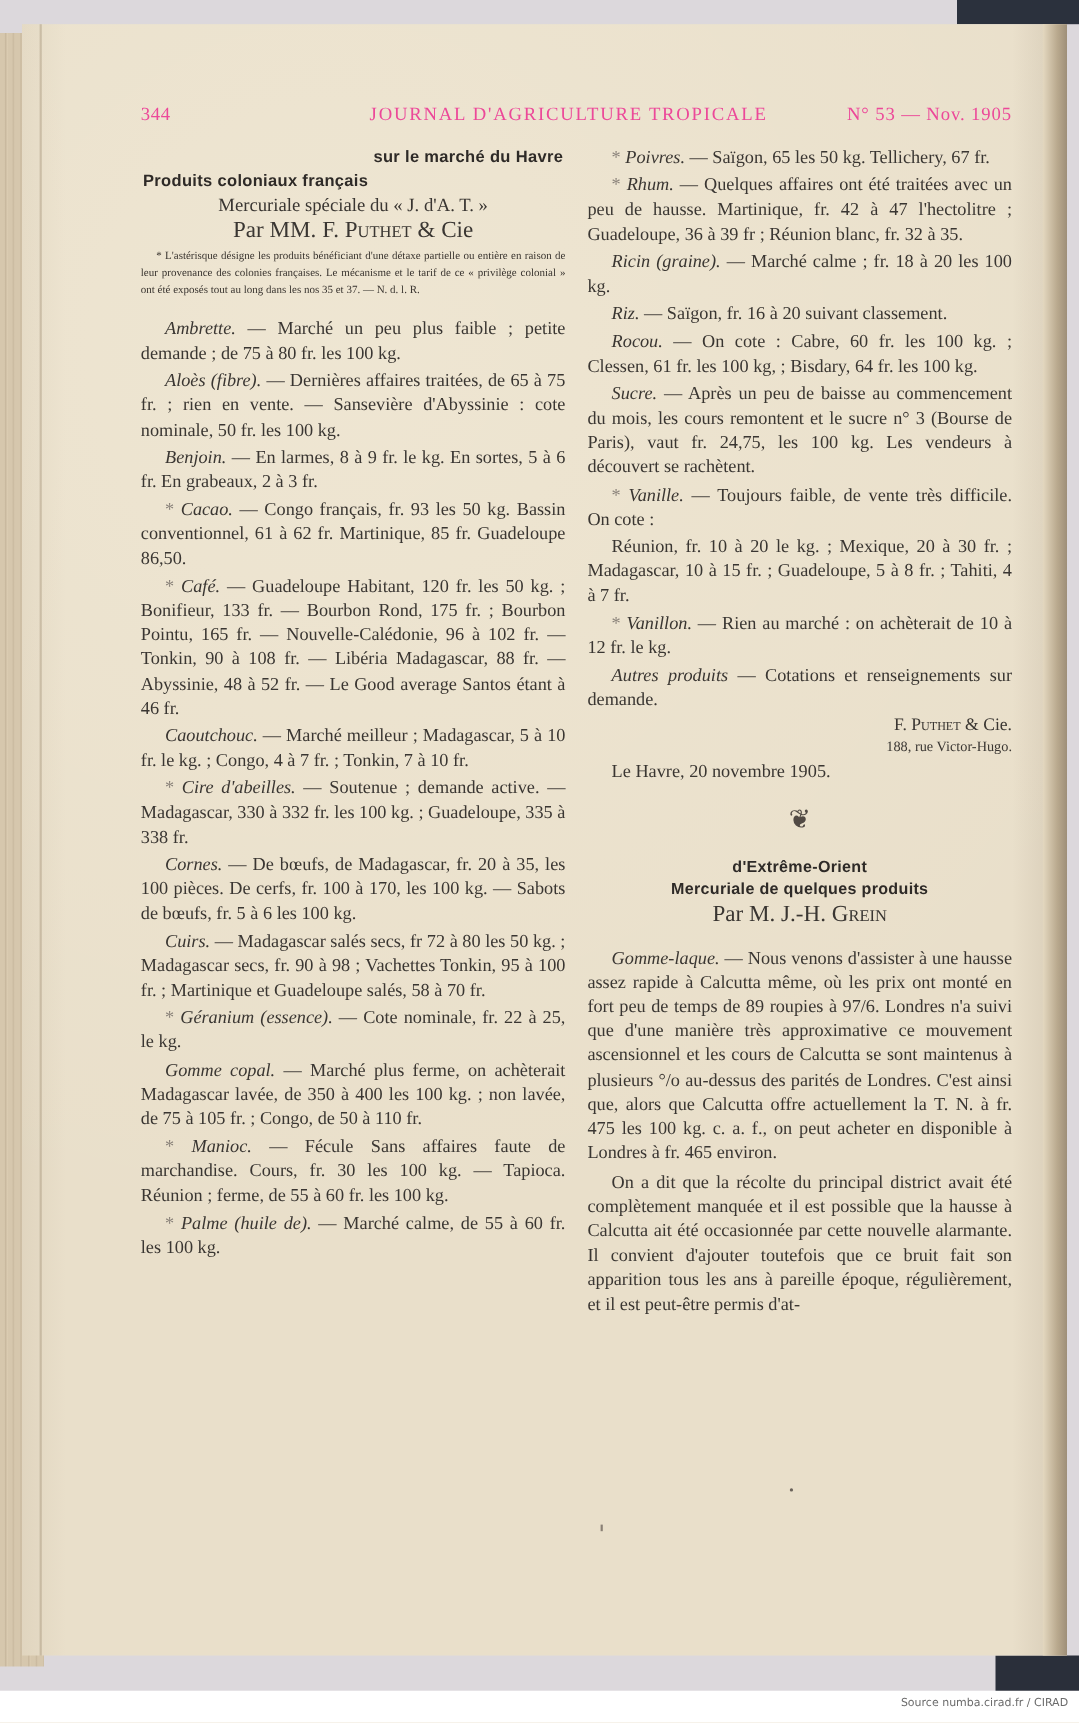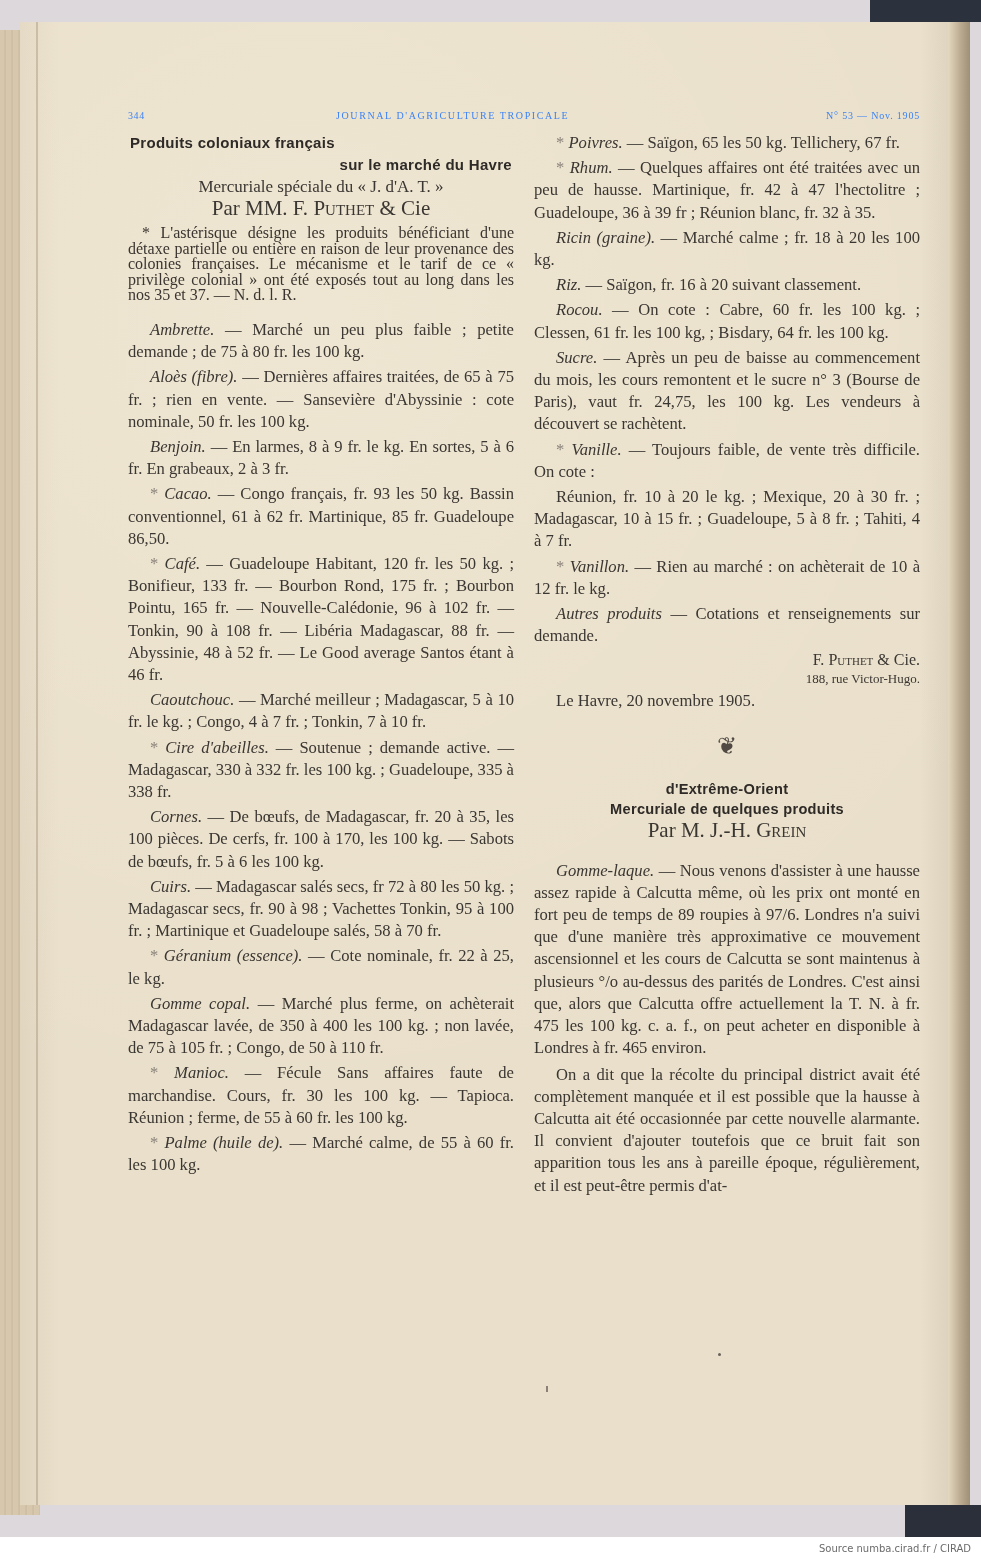--- a/index.html
+++ b/index.html
@@ -35,22 +35,22 @@
     .gutter {
       position: absolute; left: 948px; top: 22px; width: 22px; height: 1483px;
       background: linear-gradient(90deg, #e4d8c0, #b9a98e 60%, #9e8f78);
     }
     .spine-line {
       position: absolute; left: 36px; top: 22px; width: 2px; height: 1483px;
       background: rgba(150,130,100,0.35);
     }
 
     .running-head {
-      position: absolute; left: 128px; top: 110px; width: 792px; height: 22px;
-      font-size: 10px; letter-spacing: 0.6px; color: #3b82f6;
+      position: absolute; left: 128px; top: 94px; width: 792px; height: 22px;
+      font-size: 17px; letter-spacing: 0.6px; color: #ec4899;
     }
     .running-head .pg { position: absolute; left: 0; top: 0; }
     .running-head .journal { position: absolute; left: 208px; top: 0; letter-spacing: 1.6px; }
     .running-head .issue { position: absolute; right: 0; top: 0; letter-spacing: 0.8px; }
 
     .col { position: absolute; top: 132px; width: 386px; font-size: 16.6px; line-height: 22.2px; text-align: justify; }
     .col-left { left: 128px; }
     .col-right { left: 534px; }
 
     .sec-title {
@@ -58,21 +58,21 @@
       font-weight: bold; font-size: 15px; line-height: 22px; color: #2e2a27;
       letter-spacing: 0.3px;
     }
     .sec-title.l1 { text-align: left; padding-left: 2px; }
     .sec-title.l2 { text-align: right; padding-right: 2px; }
     .sec-title.center { text-align: center; font-size: 14.6px; line-height: 20px; }
     .subhead { text-align: center; font-size: 17px; line-height: 21px; color: #3a3632; }
     .byline { text-align: center; font-size: 21px; line-height: 22px; color: #3a3632; margin-bottom: 6px; }
     .sc { font-variant: small-caps; }
     .note {
-      font-size: 16px; line-height: 15.6px; color: #3a3530; text-align: justify;
+      font-size: 10px; line-height: 15.6px; color: #3a3530; text-align: justify;
       margin: 4px 0 16px 0; text-indent: 14px;
     }
     .entry { text-indent: 22px; margin: 0 0 3px 0; }
     .entry .name { font-style: italic; }
     .signature { text-align: right; font-size: 16px; line-height: 20px; }
     .address { text-align: right; font-size: 13px; line-height: 18px; }
     .dateline { text-indent: 22px; margin: 2px 0 0 0; }
     .ornament {
       text-align: center; font-size: 24px; line-height: 30px; color: #514a44;
       margin: 18px 0 18px 0;
@@ -103,22 +103,22 @@
 <div class="spine-line"></div>
 <div class="gutter"></div>
 
 <div class="running-head">
   <span class="pg">344</span>
   <span class="journal">JOURNAL D'AGRICULTURE TROPICALE</span>
   <span class="issue">N° 53 — Nov. 1905</span>
 </div>
 
 <div class="col col-left">
+  <div class="sec-title l2">sur le marché du Havre</div>
   <div class="sec-title l1">Produits coloniaux français</div>
-  <div class="sec-title l2">sur le marché du Havre</div>
   <div class="subhead">Mercuriale spéciale du « J. d'A. T. »</div>
   <div class="byline">
     <span>Par MM. F. </span><span class="sc">Puthet</span><span> &amp; Cie</span>
   </div>
   <div class="note">* L'astérisque désigne les produits bénéficiant d'une détaxe partielle ou entière en raison de leur provenance des colonies françaises. Le mécanisme et le tarif de ce « privilège colonial » ont été exposés tout au long dans les nos 35 et 37. — N. d. l. R.</div>
   <div id="left-entries">
       <p class="entry"><span style="color: rgb(138, 130, 122);"></span><span class="name">Ambrette.</span><span> — Marché un peu plus faible ; petite demande ; de 75 à 80 fr. les 100 kg.</span></p>
       <p class="entry"><span style="color: rgb(138, 130, 122);"></span><span class="name">Aloès (fibre).</span><span> — Dernières affaires traitées, de 65 à 75 fr. ; rien en vente. — Sansevière d'Abyssinie : cote nominale, 50 fr. les 100 kg.</span></p>
       <p class="entry"><span style="color: rgb(138, 130, 122);"></span><span class="name">Benjoin.</span><span> — En larmes, 8 à 9 fr. le kg. En sortes, 5 à 6 fr. En grabeaux, 2 à 3 fr.</span></p>
       <p class="entry"><span style="color: rgb(138, 130, 122);">* </span><span class="name">Cacao.</span><span> — Congo français, fr. 93 les 50 kg. Bassin conventionnel, 61 à 62 fr. Martinique, 85 fr. Guadeloupe 86,50.</span></p>

